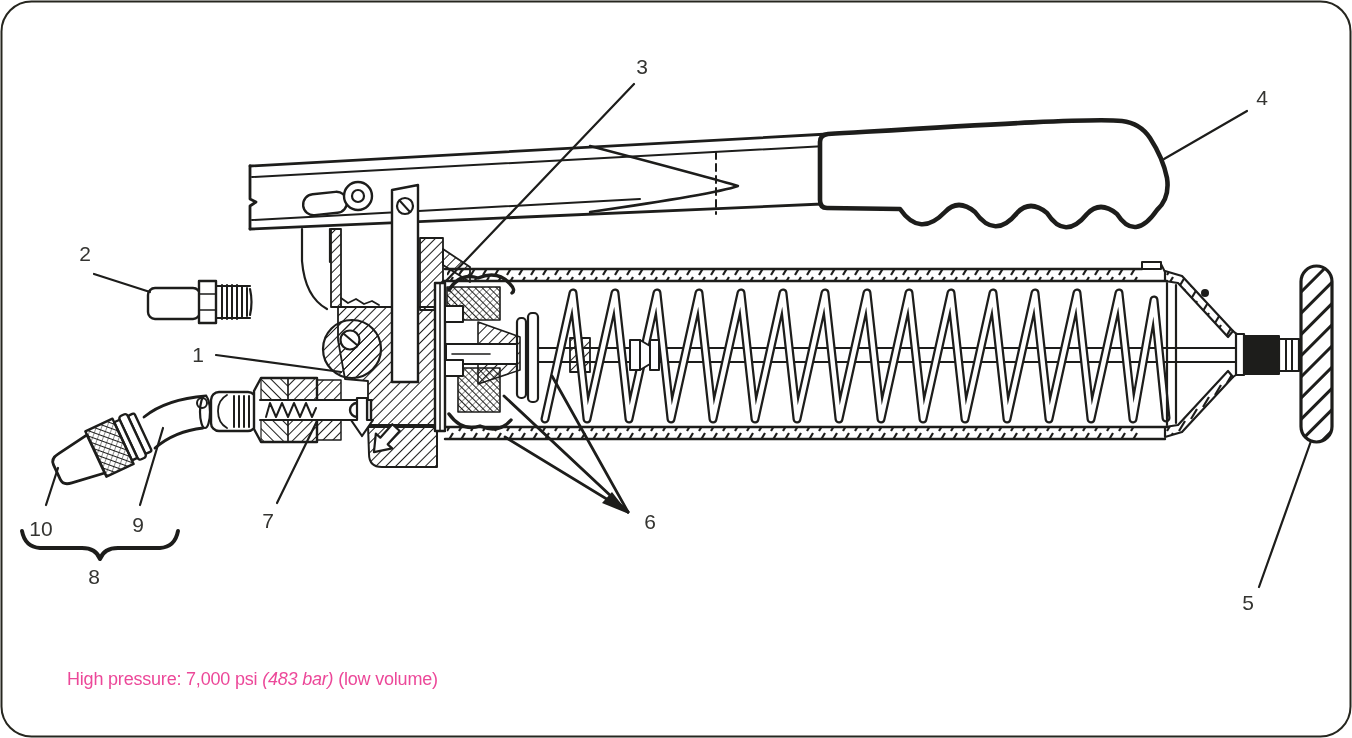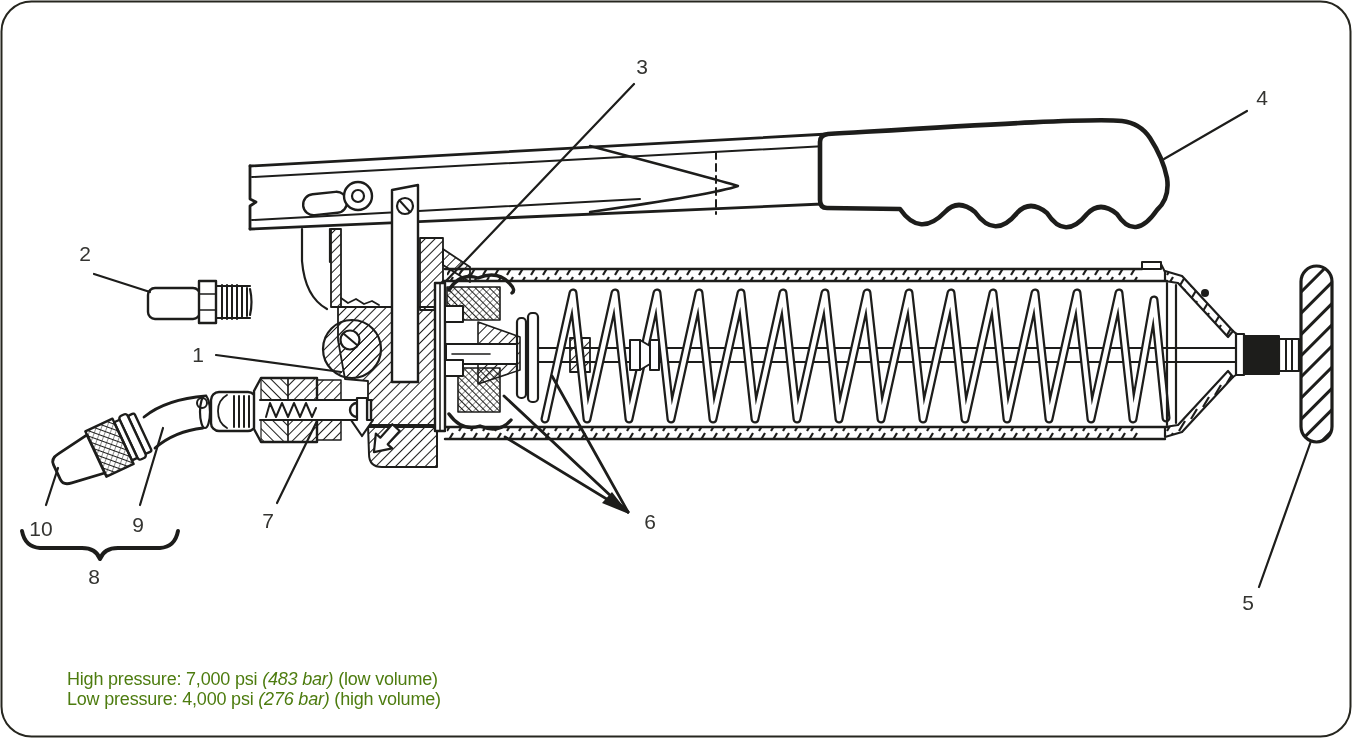--- a/index.html
+++ b/index.html
@@ -1,19 +1,19 @@
 <!DOCTYPE html>
 <html><head>
 <meta charset="utf-8">
 <style>
   html,body{margin:0;padding:0;background:#fff;}
   .stage{position:relative;width:1352px;height:738px;background:#ffffff;overflow:hidden;
          font-family:"Liberation Sans",sans-serif;}
   .stage svg{position:absolute;left:0;top:0;}
-  .caption{position:absolute;left:67px;top:670px;color:#4d7c0f;font-size:18px;line-height:19.5px;
+  .caption{position:absolute;left:67px;top:670px;color:#ec4899;font-size:18px;line-height:19.5px;
            letter-spacing:-0.2px;white-space:nowrap;}
   .caption .em{font-style:italic;}
   .callout-text{font-family:"Liberation Sans",sans-serif;font-size:21px;fill:#343431;}
 </style>
 </head>
 <body>
 
 <div class="stage">
 <svg width="1352" height="738" viewBox="0 0 1352 738">
   <defs>
@@ -226,15 +226,14 @@
     <text class="callout-text" x="650" y="521" dominant-baseline="central">6</text>
     <text class="callout-text" x="268" y="520" dominant-baseline="central">7</text>
     <text class="callout-text" x="94" y="576" dominant-baseline="central">8</text>
     <text class="callout-text" x="138" y="524" dominant-baseline="central">9</text>
     <text class="callout-text" x="41" y="528" dominant-baseline="central">10</text>
   </g>
 </svg>
 
 <div class="caption">
   <div><span>High pressure: 7,000 psi </span><span class="em">(483 bar)</span><span> (low volume)</span></div>
-  <div><span>Low pressure: 4,000 psi </span><span class="em">(276 bar)</span><span> (high volume)</span></div>
 </div>
 </div>
 
 </body></html>

